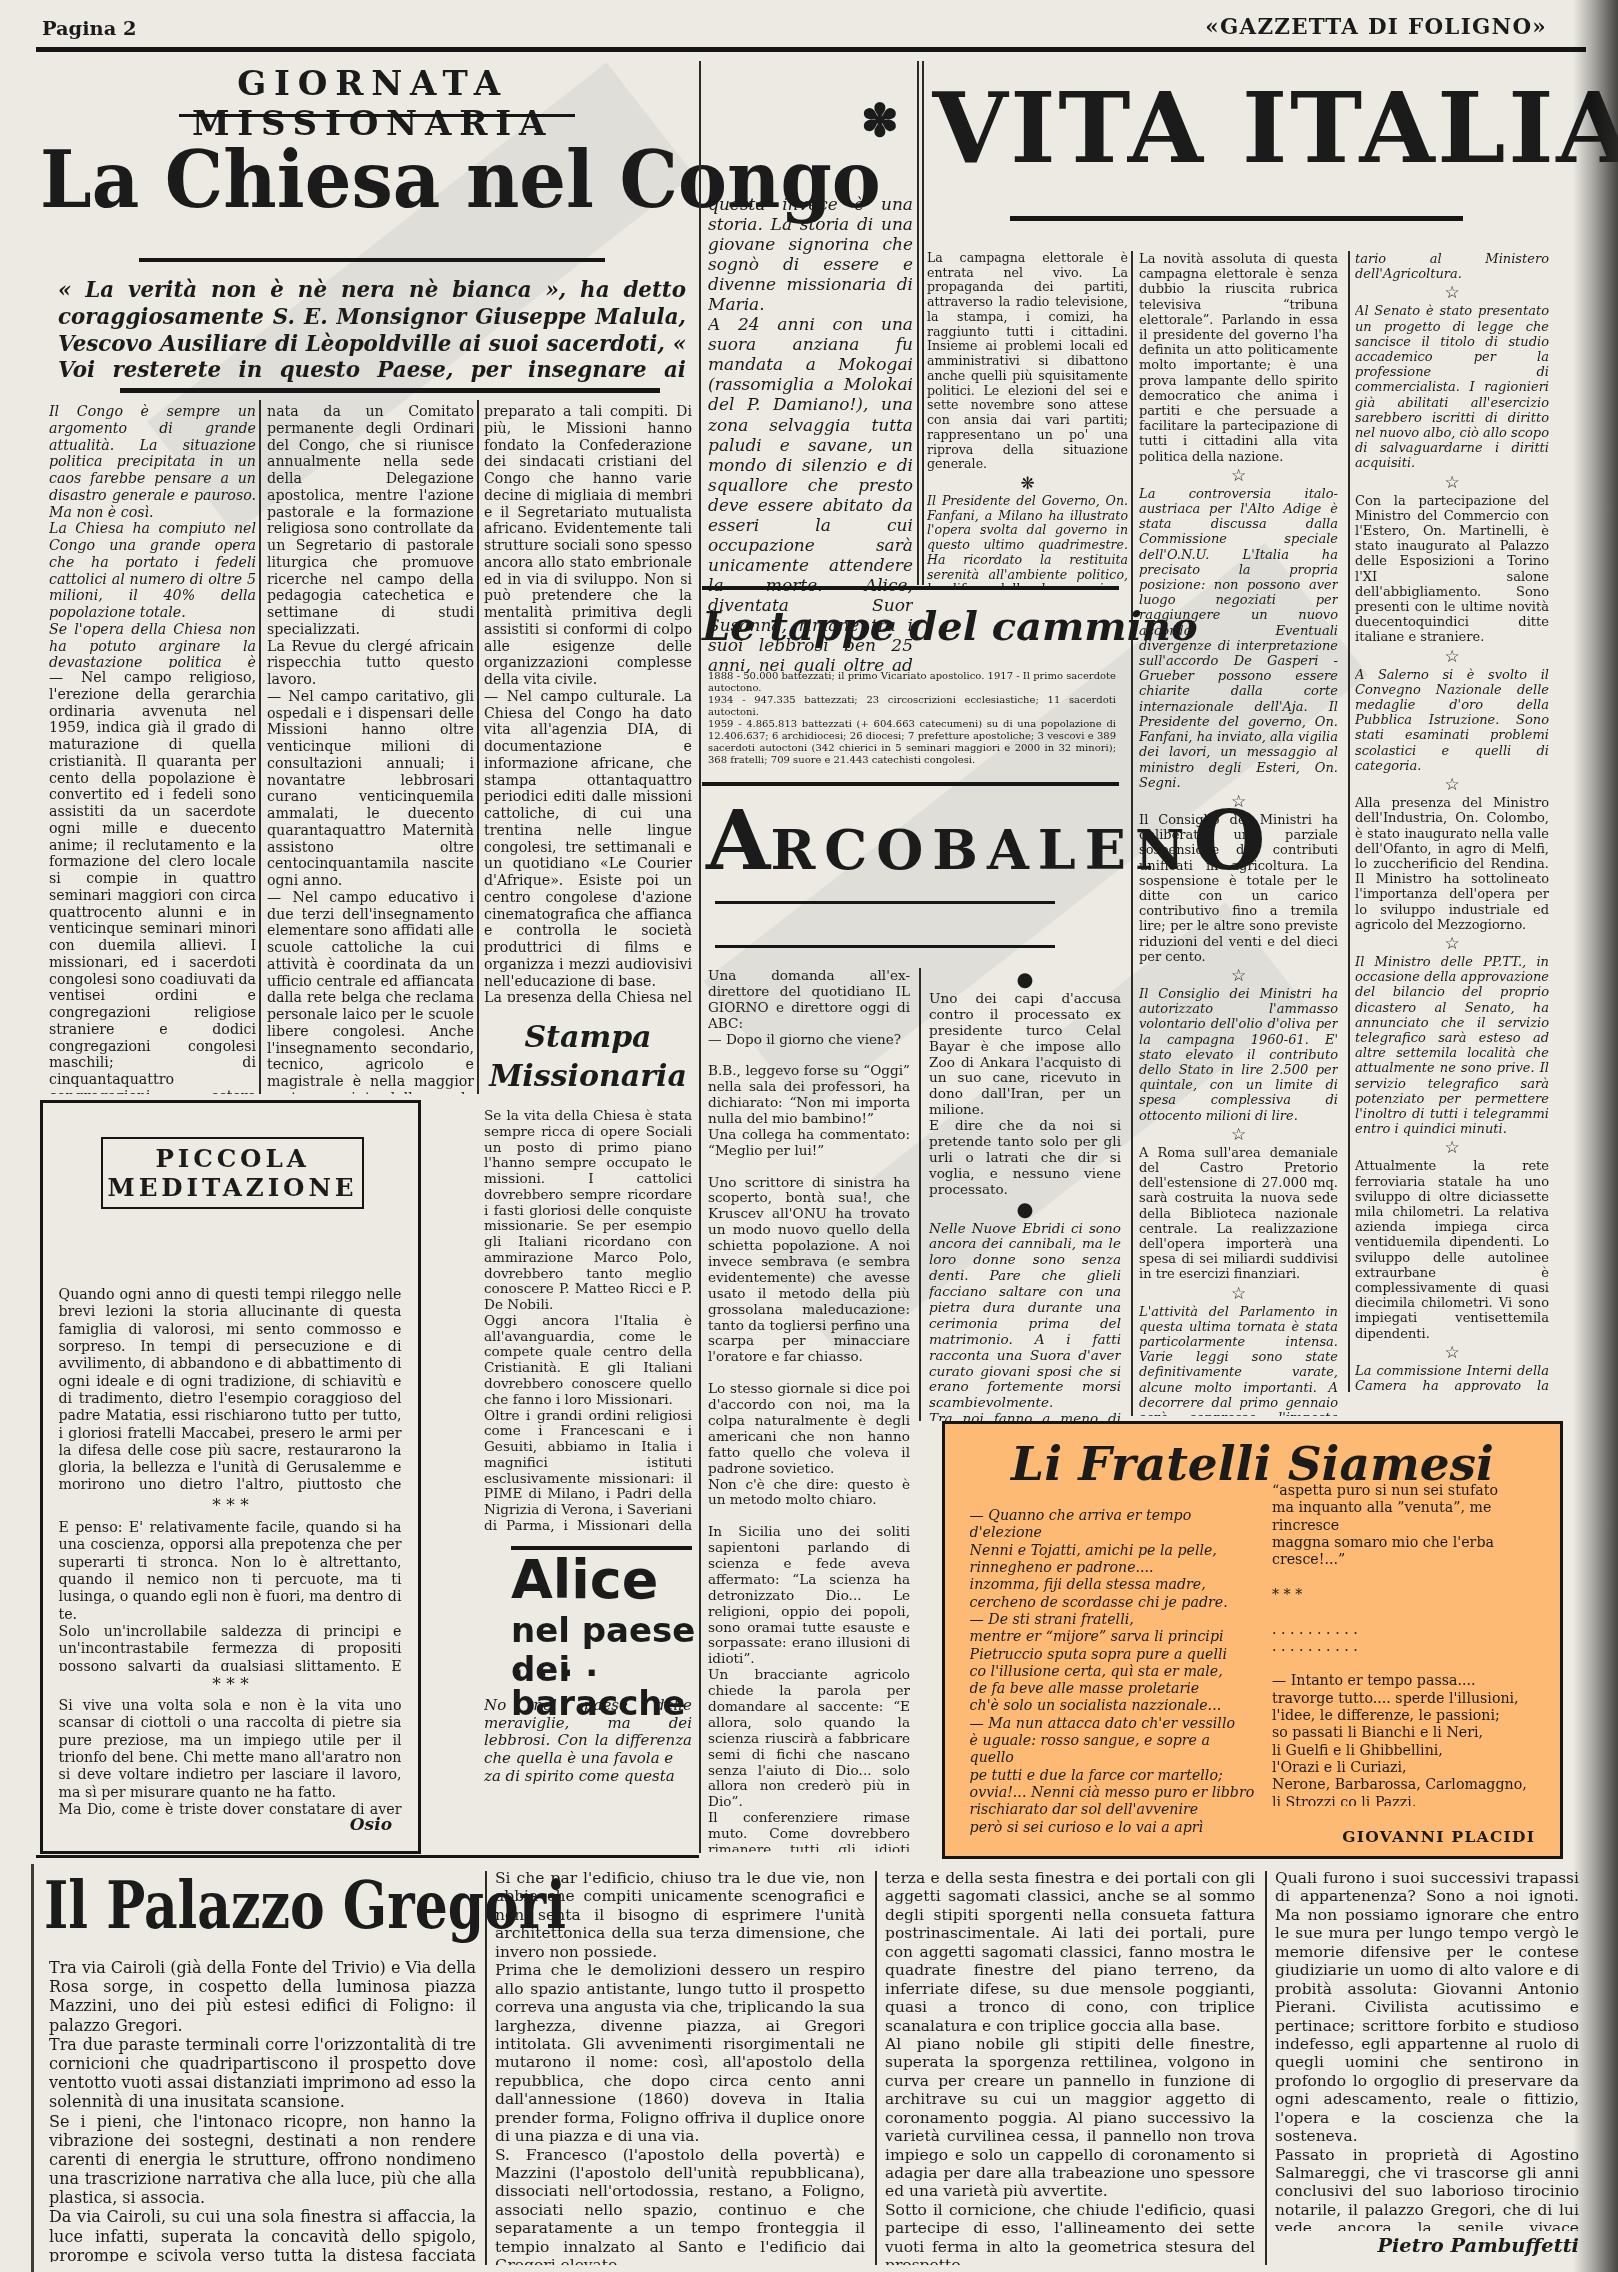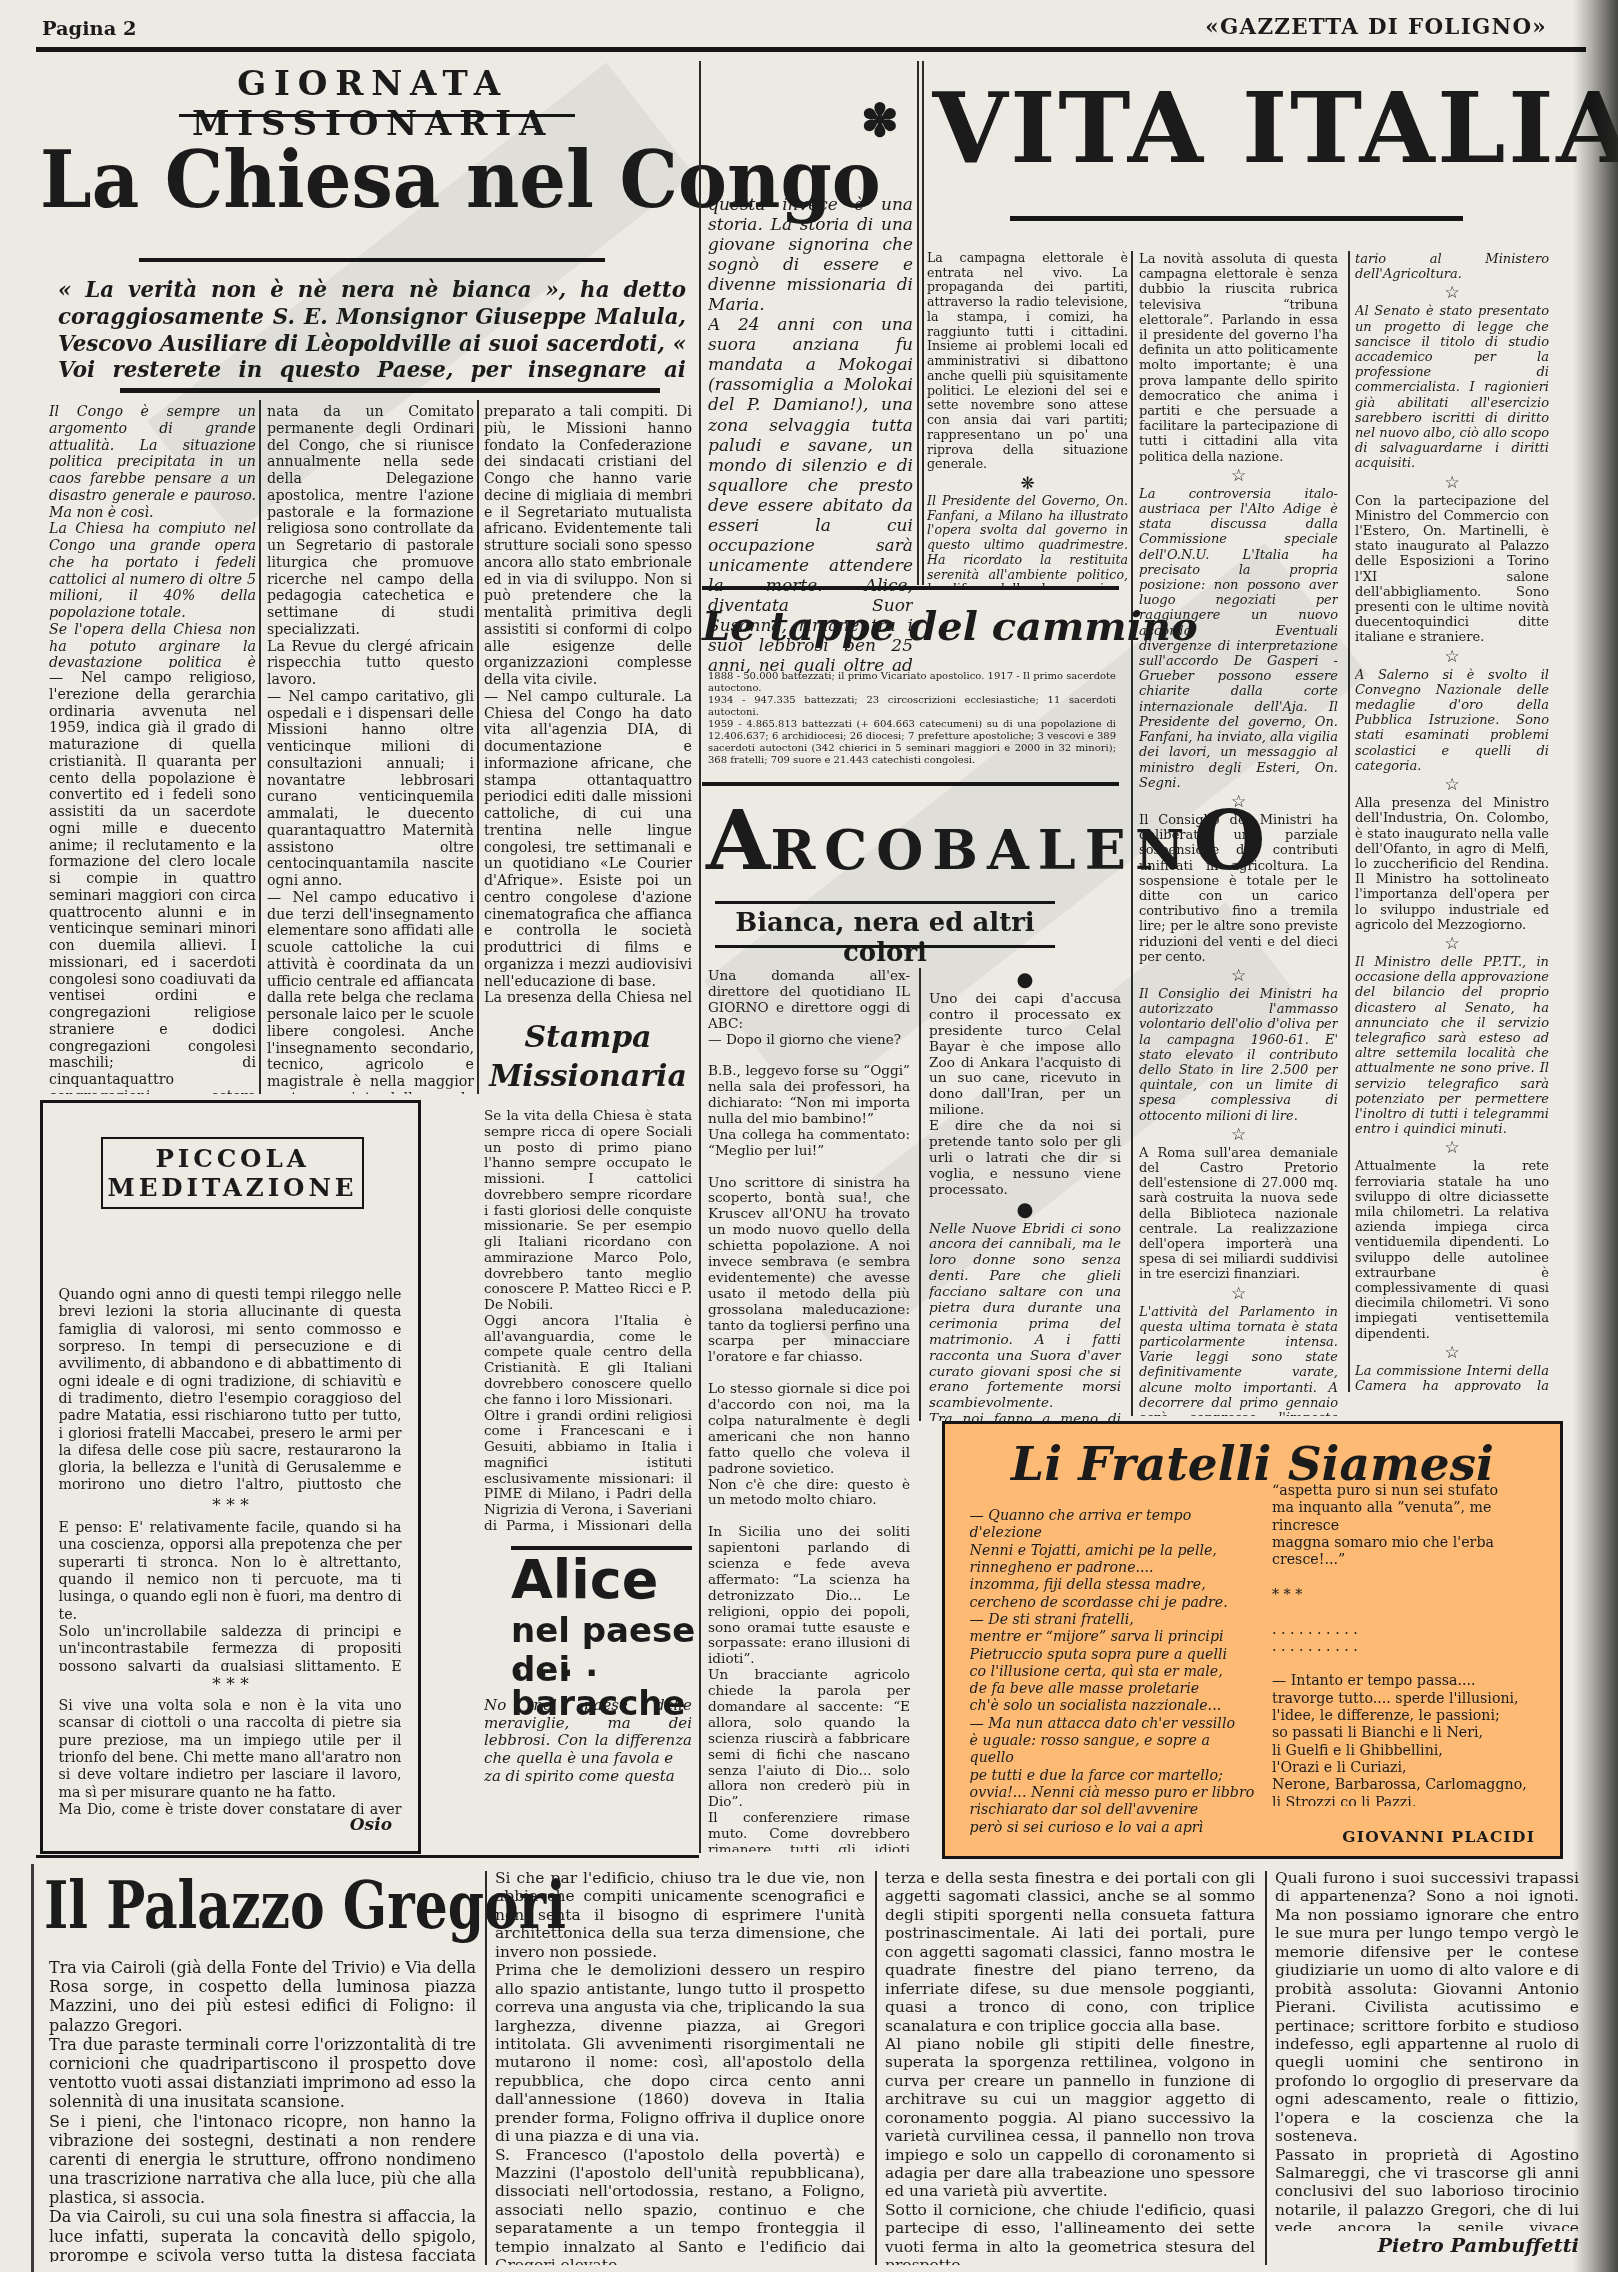--- a/index.html
+++ b/index.html
@@ -147,21 +147,20 @@
   <div class="abs it ctr" style="left:702px;top:602px;width:417px;font-size:40px;font-weight:bold;white-space:nowrap;">Le tappe del cammino</div>
   <div class="txt" style="left:708px;top:670px;width:408px;height:104px;font-size:10px;line-height:1.2;">1888 - 50.000 battezzati; il primo Vicariato apostolico. 1917 - Il primo sacerdote autoctono.
 1934 - 947.335 battezzati; 23 circoscrizioni ecclesiastiche; 11 sacerdoti autoctoni.
 1959 - 4.865.813 battezzati (+ 604.663 catecumeni) su di una popolazione di 12.406.637; 6 archidiocesi; 26 diocesi; 7 prefetture apostoliche; 3 vescovi e 389 sacerdoti autoctoni (342 chierici in 5 seminari maggiori e 2000 in 32 minori); 368 fratelli; 709 suore e 21.443 catechisti congolesi.</div>
   <div class="rule-h" style="left:702px;top:782px;width:417px;height:3.9px;"></div>
 
   <div class="abs" style="left:706px;top:791px;width:417px;white-space:nowrap;">
     <span style="font-size:83px;font-weight:bold;">A</span><span style="font-size:54px;font-weight:bold;letter-spacing:9px;">RCOBALEN</span><span style="font-size:83px;font-weight:bold;">O</span>
   </div>
   <div class="rule-h" style="left:715px;top:901px;width:340px;height:2.6px;"></div>
-  <div class="abs ctr" style="left:715px;top:907px;width:340px;font-size:26px;font-weight:bold;">Bianca, nera ed altri colori</div>
   <div class="rule-h" style="left:715px;top:945px;width:340px;height:2.6px;"></div>
 
   <div class="txt" style="left:708px;top:968px;width:202px;height:884px;font-size:13.6px;line-height:1.17;">Una domanda all'ex-direttore del quotidiano IL GIORNO e direttore oggi di ABC:
 — Dopo il giorno che viene?
 
 B.B., leggevo forse su “Oggi” nella sala dei professori, ha dichiarato: “Non mi importa nulla del mio bambino!”
 Una collega ha commentato: “Meglio per lui!”
 
 Uno scrittore di sinistra ha scoperto, bontà sua!, che Kruscev all'ONU ha trovato un modo nuovo quello della schietta popolazione. A noi invece sembrava (e sembra evidentemente) che avesse usato il metodo della più grossolana maleducazione: tanto da togliersi perfino una scarpa per minacciare l'oratore e far chiasso.
 

